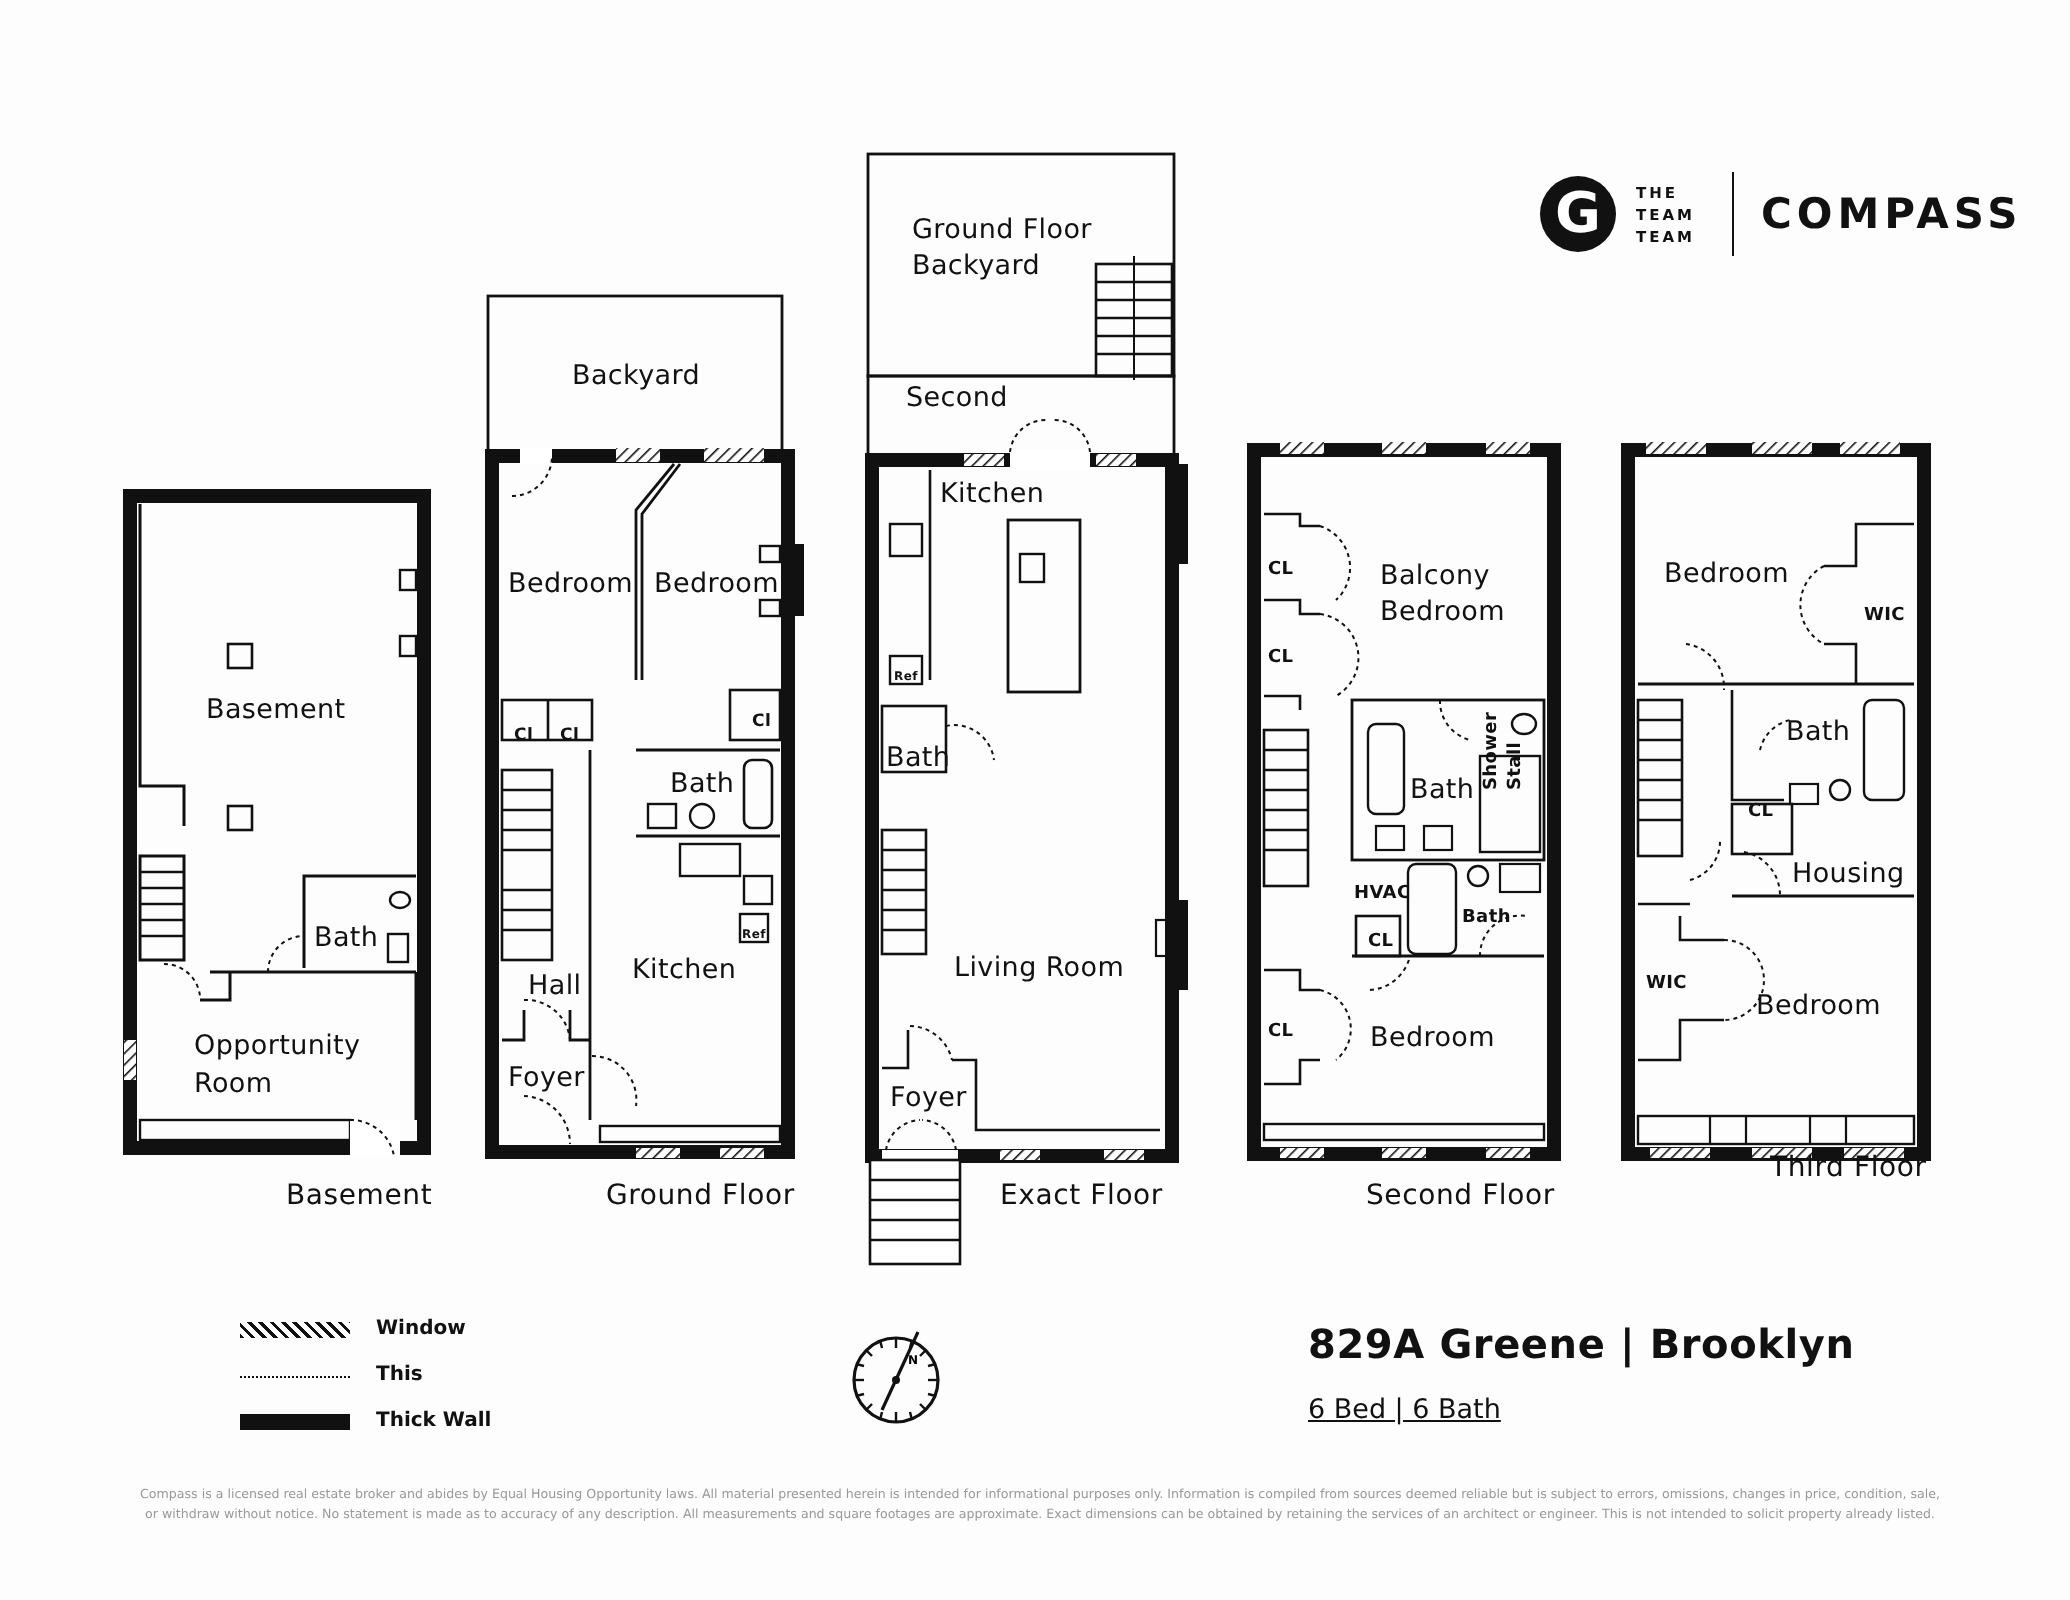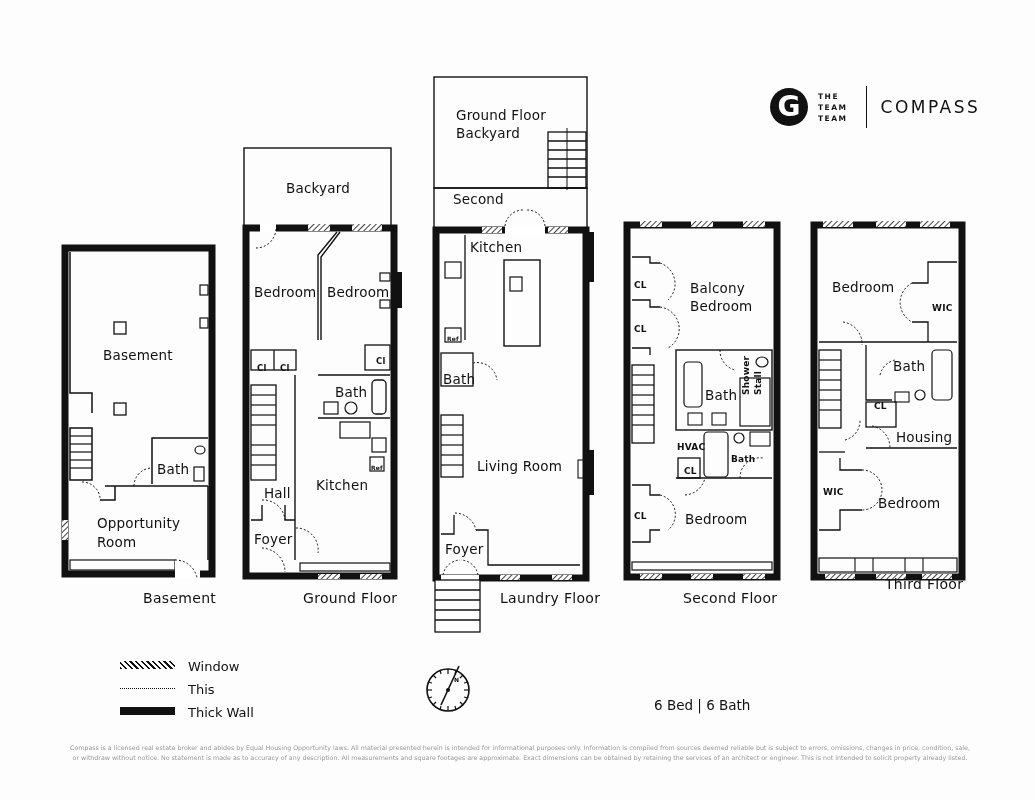--- a/index.html
+++ b/index.html
@@ -7,27 +7,27 @@
   #page{position:absolute;left:0;top:0;width:1035px;height:800px;background:#fdfdfd;}
   svg#plans{position:absolute;left:0;top:0;}
   .lbl{position:absolute;font-size:13.5px;font-weight:500;color:#111;white-space:nowrap;line-height:16px;letter-spacing:0.2px;}
   .lbl.sm{font-size:8.5px;font-weight:700;}
   .floorlbl{position:absolute;font-size:14px;color:#111;white-space:nowrap;letter-spacing:0.3px;}
   .logo{position:absolute;left:770px;top:86px;display:flex;align-items:center;}
   .logo .g{width:38px;height:38px;border-radius:50%;background:#111;position:relative;}
   .logo .g span{position:absolute;left:0;top:0;width:38px;height:38px;color:#fff;font-size:28px;font-weight:700;text-align:center;line-height:38px;}
   .logo .team{margin-left:10px;font-size:7.5px;line-height:11px;letter-spacing:1.5px;font-weight:700;}
   .logo .sep{width:1px;height:42px;background:#111;margin:0 14px 0 18px;}
-  .logo .compass{font-size:17px;letter-spacing:2.5px;font-weight:400;}
+  .logo .compass{font-size:21px;letter-spacing:2.5px;font-weight:700;}
   .legend{position:absolute;left:120px;top:656px;}
   .legend .row{position:absolute;left:0;width:160px;height:14px;}
   .legend .sw{position:absolute;left:0;top:2px;width:55px;height:9px;}
-  .legend .txt{position:absolute;left:68px;top:0;font-size:13px;font-weight:400;}
+  .legend .txt{position:absolute;left:68px;top:0;font-size:10px;font-weight:700;}
   .addr{position:absolute;left:654px;top:660px;font-size:20px;font-weight:700;letter-spacing:0.3px;}
-  .beds{position:absolute;left:654px;top:697px;font-size:13.5px;}
+  .beds{position:absolute;left:654px;top:697px;font-size:13.5px;text-decoration:underline;}
   .disc{position:absolute;left:70px;top:743px;width:900px;font-size:6.3px;color:#999;line-height:10px;text-align:center;}
 </style>
 </head>
 <body>
 
 <div id="page">
 
   <svg id="plans" width="1035" height="800" viewBox="0 0 1035 800">
     <defs>
       <pattern id="hatch" width="4" height="4" patternUnits="userSpaceOnUse" patternTransform="rotate(45)">
@@ -306,23 +306,23 @@
   <div class="lbl" style="left:254px;top:531px">Foyer</div>
   <div class="lbl sm" style="left:371px;top:460px;font-size:6px">Ref</div>
   <div class="floorlbl" style="left:303px;top:590px">Ground Floor</div>
 
   <div class="lbl" style="left:456px;top:107px">Ground Floor</div>
   <div class="lbl" style="left:456px;top:125px">Backyard</div>
   <div class="lbl" style="left:453px;top:191px">Second</div>
   <div class="lbl" style="left:470px;top:239px">Kitchen</div>
   <div class="lbl sm" style="left:447px;top:331px;font-size:6px">Ref</div>
   <div class="lbl" style="left:443px;top:371px">Bath</div>
-  <div class="lbl" style="left:477px;top:458px">Living Room</div>
+  <div class="lbl" style="left:477px;top:476px">Living Room</div>
   <div class="lbl" style="left:445px;top:541px">Foyer</div>
-  <div class="floorlbl" style="left:500px;top:590px">Laundry Floor</div>
+  <div class="floorlbl" style="left:500px;top:590px">Exact Floor</div>
 
   <div class="lbl sm" style="left:634px;top:277px;font-size:9px">CL</div>
   <div class="lbl sm" style="left:634px;top:321px;font-size:9px">CL</div>
   <div class="lbl" style="left:690px;top:280px">Balcony</div>
   <div class="lbl" style="left:690px;top:298px">Bedroom</div>
   <div class="lbl" style="left:705px;top:387px">Bath</div>
   <div class="lbl sm" style="left:738px;top:395px;font-size:9px;transform:rotate(-90deg);transform-origin:left top">Shower</div>
   <div class="lbl sm" style="left:750px;top:395px;font-size:9px;transform:rotate(-90deg);transform-origin:left top">Stall</div>
   <div class="lbl sm" style="left:677px;top:439px;font-size:9px">HVAC</div>
   <div class="lbl sm" style="left:684px;top:463px;font-size:9px">CL</div>
@@ -348,19 +348,20 @@
     <div class="row" style="top:26px">
       <div class="sw" style="border-top:1.4px dotted #111;height:0;top:6px"></div>
       <div class="txt">This</div>
     </div>
     <div class="row" style="top:49px">
       <div class="sw" style="background:#111;height:8px"></div>
       <div class="txt">Thick Wall</div>
     </div>
   </div>
 
+  <div class="addr">829A Greene | Brooklyn</div>
   <div class="beds">6 Bed | 6 Bath</div>
 
   <div class="disc">
     <div>Compass is a licensed real estate broker and abides by Equal Housing Opportunity laws. All material presented herein is intended for informational purposes only. Information is compiled from sources deemed reliable but is subject to errors, omissions, changes in price, condition, sale,</div>
     <div>or withdraw without notice. No statement is made as to accuracy of any description. All measurements and square footages are approximate. Exact dimensions can be obtained by retaining the services of an architect or engineer. This is not intended to solicit property already listed.</div>
   </div>
 </div>
 
 </body></html>

